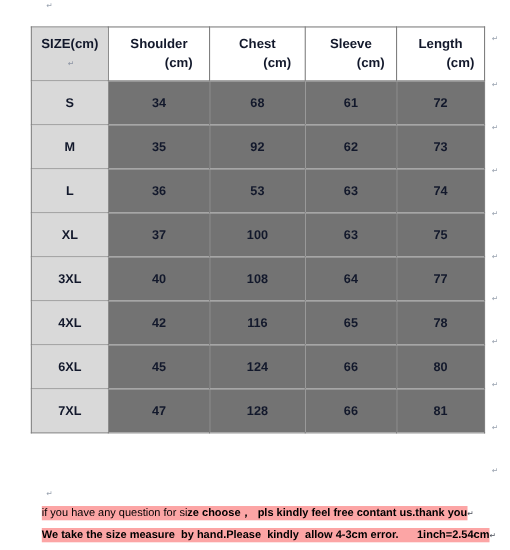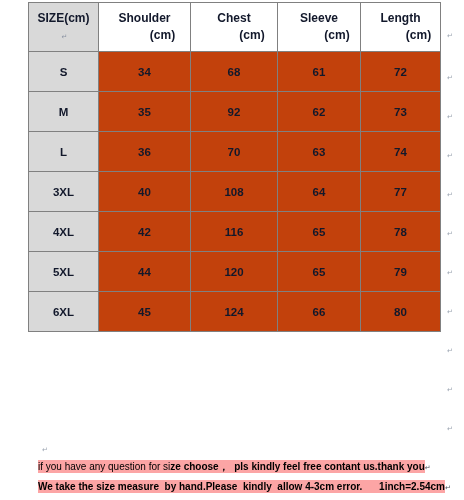--- a/index.html
+++ b/index.html
@@ -24,21 +24,21 @@
     font-size: 7px;
     color: #9aa3b0;
     line-height: 1;
     user-select: none;
   }
 
   
   .size-table-wrap {
     position: absolute;
     left: 28px;
-    top: 2px;
+    top: 24px;
     width: 412px;
   }
   table.size-table {
     width: 412px;
     border-collapse: collapse;
     table-layout: fixed;
     background: #ffffff;
   }
   table.size-table td {
     border: 1px solid #808080;
@@ -71,21 +71,21 @@
     background: #d9d9d9;
     color: #1f3864;
     font-size: 12px;
   }
   td.head-size {
     background: #d9d9d9;
     color: #1f3864;
     font-size: 12px;
   }
   td.val-cell {
-    background: #c2410c;
+    background: #737373;
     color: #12182b;
     font-size: 12px;
   }
 
   .hdr-l1 { display: block; }
   .hdr-l2 { display: block; margin-left: 36px; }
 
   
   .ret {
     font-size: 7px;
@@ -189,52 +189,59 @@
       <tr class="body-row">
         <td class="size-cell">M</td>
         <td class="val-cell">35</td>
         <td class="val-cell">92</td>
         <td class="val-cell">62</td>
         <td class="val-cell">73</td>
       </tr>
       <tr class="body-row">
         <td class="size-cell">L</td>
         <td class="val-cell">36</td>
-        <td class="val-cell">70</td>
+        <td class="val-cell">53</td>
         <td class="val-cell">63</td>
         <td class="val-cell">74</td>
+      </tr>
+      <tr class="body-row">
+        <td class="size-cell">XL</td>
+        <td class="val-cell">37</td>
+        <td class="val-cell">100</td>
+        <td class="val-cell">63</td>
+        <td class="val-cell">75</td>
       </tr>
       <tr class="body-row">
         <td class="size-cell">3XL</td>
         <td class="val-cell">40</td>
         <td class="val-cell">108</td>
         <td class="val-cell">64</td>
         <td class="val-cell">77</td>
       </tr>
       <tr class="body-row">
         <td class="size-cell">4XL</td>
         <td class="val-cell">42</td>
         <td class="val-cell">116</td>
         <td class="val-cell">65</td>
         <td class="val-cell">78</td>
       </tr>
       <tr class="body-row">
-        <td class="size-cell">5XL</td>
-        <td class="val-cell">44</td>
-        <td class="val-cell">120</td>
-        <td class="val-cell">65</td>
-        <td class="val-cell">79</td>
-      </tr>
-      <tr class="body-row">
         <td class="size-cell">6XL</td>
         <td class="val-cell">45</td>
         <td class="val-cell">124</td>
         <td class="val-cell">66</td>
         <td class="val-cell">80</td>
       </tr>
+      <tr class="body-row">
+        <td class="size-cell">7XL</td>
+        <td class="val-cell">47</td>
+        <td class="val-cell">128</td>
+        <td class="val-cell">66</td>
+        <td class="val-cell">81</td>
+      </tr>
     </tbody>
   </table>
 </div>
 
 <div class="margin-marks">
   <div class="mk first">↵</div>
   <div class="mk">↵</div>
   <div class="mk">↵</div>
   <div class="mk">↵</div>
   <div class="mk">↵</div>

